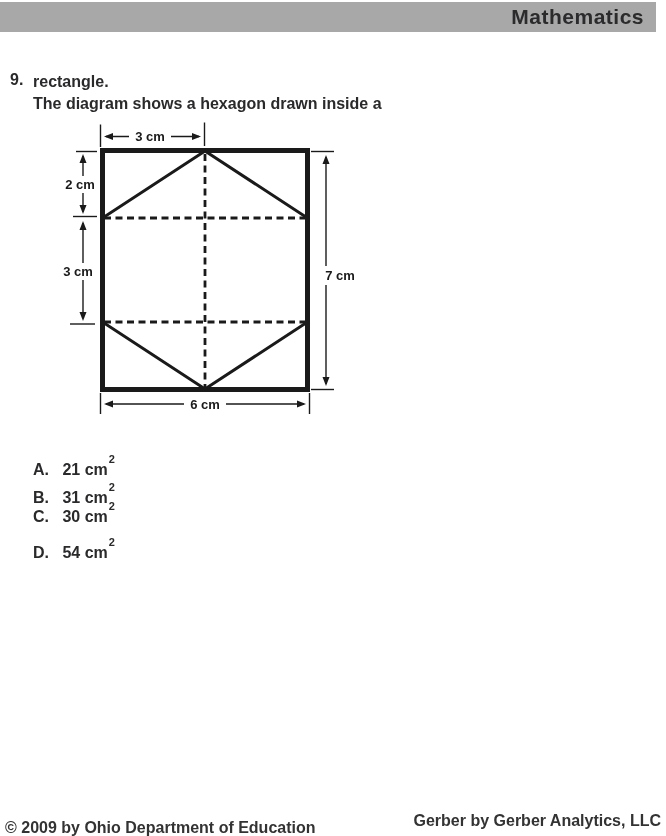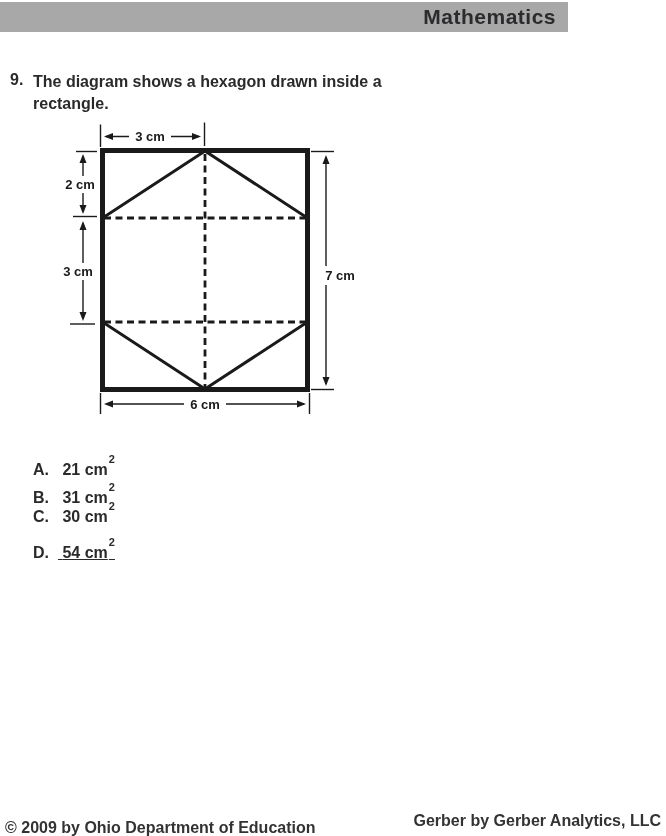--- a/index.html
+++ b/index.html
@@ -10,21 +10,21 @@
     background: #ffffff;
     font-family: "Liberation Sans", "DejaVu Sans", sans-serif;
     color: #2a2a2c;
     overflow: hidden;
   }
 
   
   .header-bar {
     position: absolute;
     left: 0; top: 2px;
-    width: 568px; height: 30px;
+    width: 656px; height: 30px;
     background: #a8a8a8;
     display: flex;
     align-items: center;
     justify-content: flex-end;
     padding-right: 12px;
     box-sizing: border-box;
   }
   .header-title {
     font-size: 21px;
     font-weight: bold;
@@ -66,21 +66,21 @@
   }
   .choice {
     position: absolute;
     left: 33px;
     font-size: 16px; font-weight: bold;
     white-space: nowrap;
   }
   .choice-a { top: 459px; }
   .choice-b { top: 487px; }
   .choice-c { top: 506px; }
-  .choice-d { top: 542px; text-decoration: underline; }
+  .choice-d { top: 542px; }
   .c-letter { display: inline-block; width: 25px; }
   .c-sup {
     font-size: 11px;
     position: relative;
     top: -6px;
     margin-left: 1px;
   }
 
   
   .footer-left {
@@ -101,22 +101,22 @@
 <body>
 
 <div class="page">
 
   <div class="header-bar">
     <span class="header-title">Mathematics</span>
   </div>
 
   <div class="q-number">9.</div>
   <div class="q-text">
+    <div>rectangle.</div>
     <div>The diagram shows a hexagon drawn inside a</div>
-    <div>rectangle.</div>
   </div>
 
   <svg class="diagram" width="312" height="302" viewBox="55 118 312 302">
 
     <g fill="none" stroke="#1a1a1a">
       <rect x="102.5" y="150.5" width="205" height="239" stroke-width="5"></rect>
       <polygon points="205,151 307.5,218 307.5,322 205,389 102.5,322 102.5,218" stroke-width="3" stroke-linejoin="miter"></polygon>
       <line x1="104" y1="218" x2="306" y2="218" stroke-width="2.8" stroke-dasharray="7 4.5"></line>
       <line x1="104" y1="322" x2="306" y2="322" stroke-width="2.8" stroke-dasharray="7 4.5"></line>
       <line x1="205" y1="154" x2="205" y2="387" stroke-width="2.8" stroke-dasharray="7 4.5"></line>

